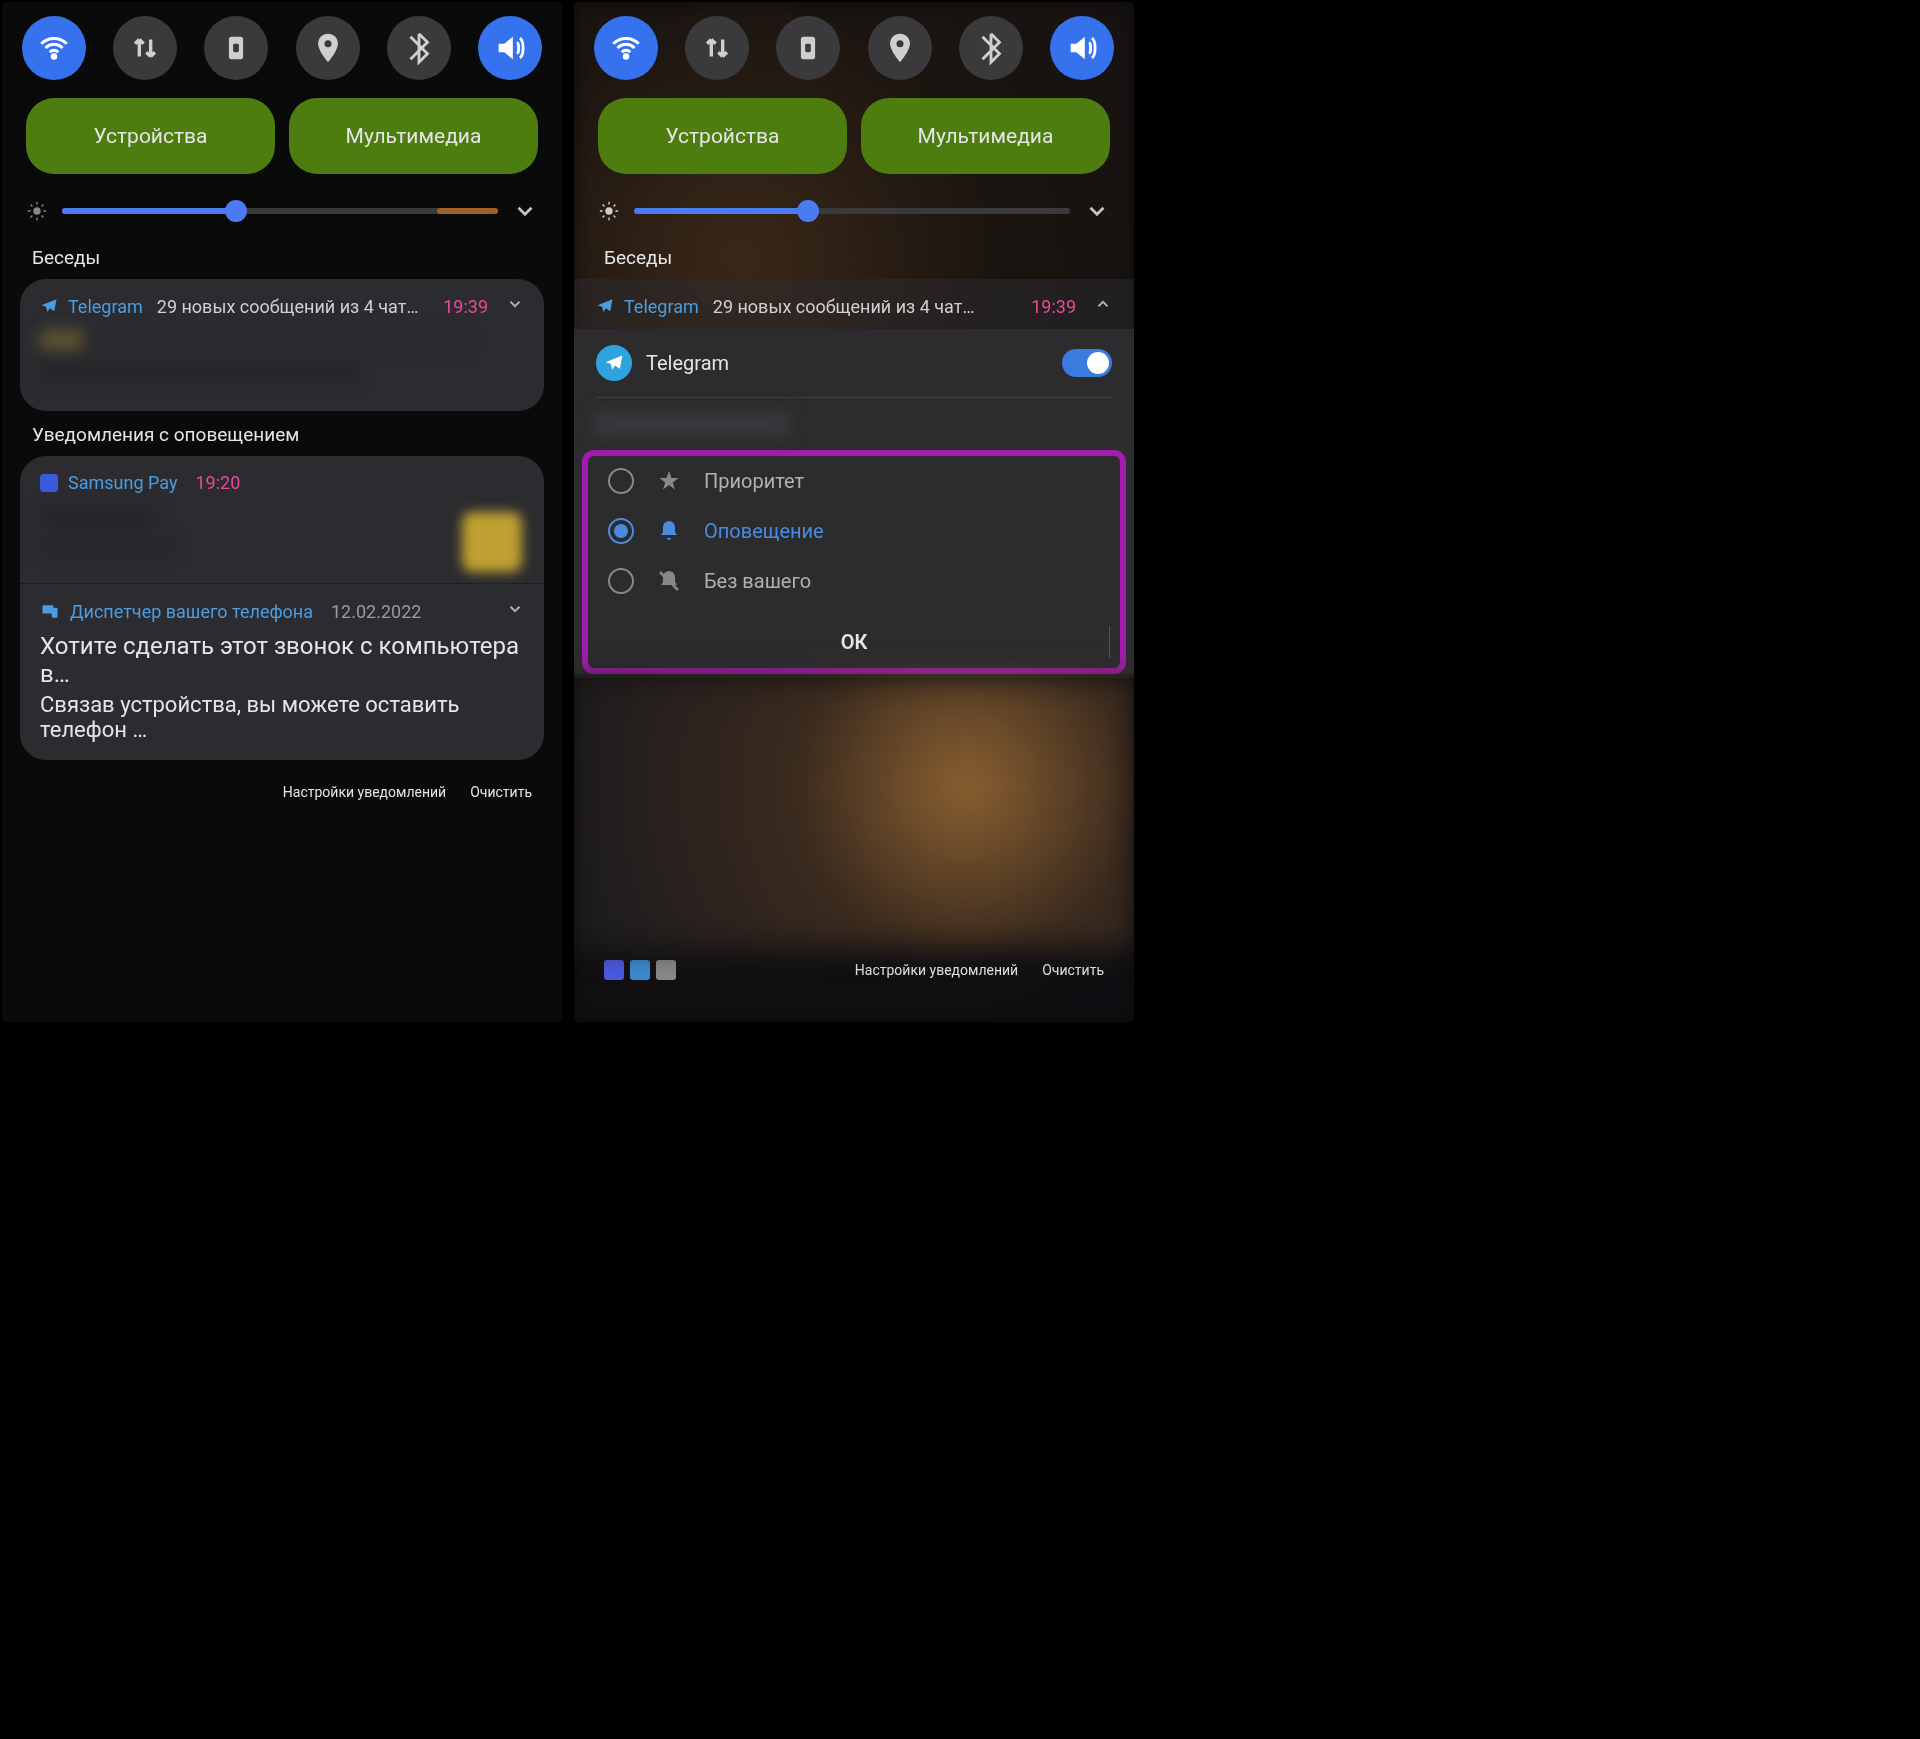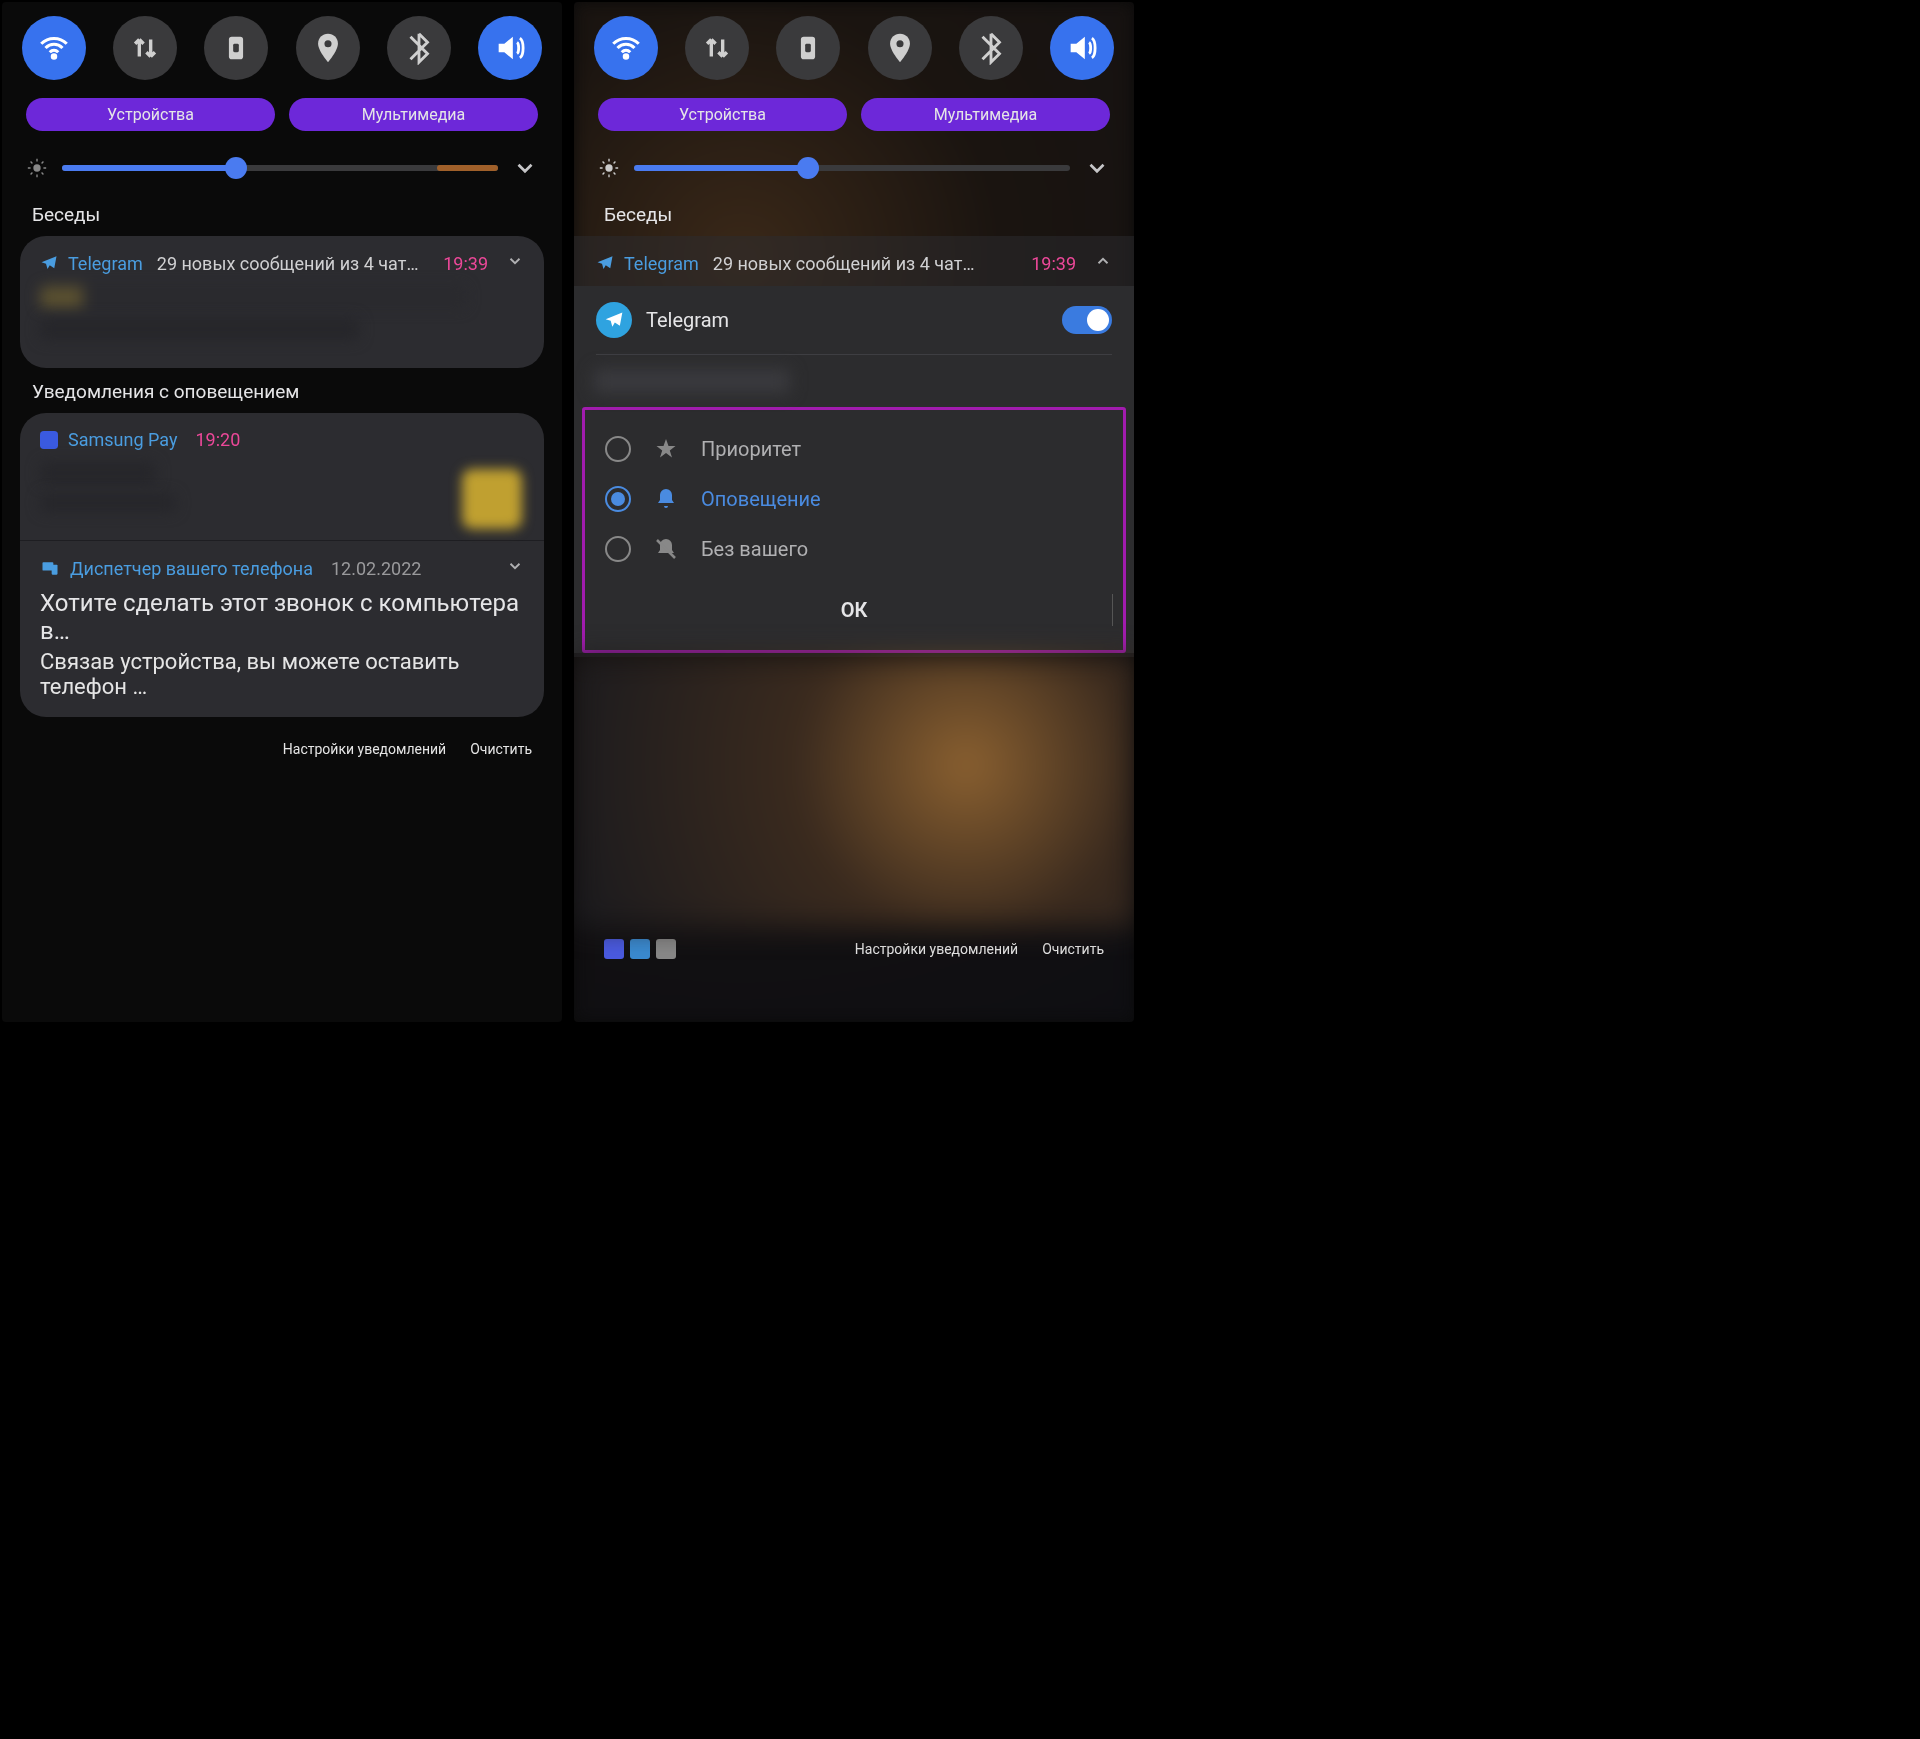--- a/index.html
+++ b/index.html
@@ -6,21 +6,21 @@
 body{background:#000;display:flex;gap:12px;padding:2px}
 .screen{width:560px;height:1020px;background:#0a0a0a;border-radius:4px;overflow:hidden;position:relative}
 .screen.blurred::before{content:'';position:absolute;inset:0;background:radial-gradient(circle at 30% 25%,#3a2818 0%,#1a1410 30%,#0e0e12 100%);filter:blur(8px)}
 .content{position:relative;z-index:1}
 .qs-row{display:flex;gap:20px;padding:14px 20px 10px;justify-content:space-between}
 .qs-icon{width:64px;height:64px;border-radius:50%;display:flex;align-items:center;justify-content:center}
 .qs-icon.active{background:#3772ee}
 .qs-icon.inactive{background:#3a3a3c}
 .qs-icon svg{width:34px;height:34px}
 .pill-row{display:flex;gap:14px;padding:8px 24px 18px}
-.pill{flex:1;background:#6d28d9;border-radius:28px;padding:7px 0;text-align:center;color:#e5e5e7;font-size:16px}
+.pill{flex:1;background:#4d7c0f;border-radius:28px;padding:26px 0;text-align:center;color:#e5e5e7;font-size:21px}
 .bright-row{display:flex;align-items:center;gap:14px;padding:6px 24px 22px}
 .sun{width:22px;height:22px;display:flex;align-items:center;justify-content:center}
 .slider{flex:1;height:6px;background:#3a3a3c;border-radius:3px;position:relative}
 .slider-fill{position:absolute;left:0;height:100%;background:#4a7bf0;border-radius:3px}
 .slider-thumb{position:absolute;width:22px;height:22px;background:#4a7bf0;border-radius:50%;top:-8px;transform:translateX(-50%)}
 .slider-accent{position:absolute;right:0;height:100%;border-radius:3px;background:#a0602a}
 .chev-sm{width:26px;height:26px;color:#c5c5c7;display:flex;align-items:center;justify-content:center}
 .section-title{color:#e5e5e7;font-size:19px;padding:0 30px 10px}
 .card{background:#2c2c30;margin:0 18px 12px;border-radius:26px;overflow:hidden}
 .notif-head{display:flex;align-items:center;gap:10px;padding:16px 20px 12px}
@@ -49,21 +49,21 @@
 .mini-icon.b{background:#3a8ad0}
 .mini-icon.c{background:#888}
 
 
 .expanded-panel{background:#2c2c2e;margin:0;border-radius:0}
 .toggle-row{display:flex;align-items:center;padding:16px 22px;gap:14px}
 .tg-circ{width:36px;height:36px;border-radius:50%;background:#2fa3e0;display:flex;align-items:center;justify-content:center}
 .tg-name{color:#e5e5e7;font-size:20px;flex:1}
 .switch{width:50px;height:28px;background:#3a7be0;border-radius:14px;position:relative}
 .switch::after{content:'';position:absolute;width:22px;height:22px;background:#fff;border-radius:50%;right:3px;top:3px}
-.options{border:3px solid #a21caf;margin:0 8px;padding:14px 10px;border-radius:3px}
+.options{border:6px solid #a21caf;margin:0 8px;padding:0 10px;border-radius:12px}
 .opt{display:flex;align-items:center;gap:22px;padding:12px 10px}
 .radio{width:26px;height:26px;border:2px solid #888;border-radius:50%;display:flex;align-items:center;justify-content:center}
 .radio.on{border-color:#4a8be0}
 .radio.on::after{content:'';width:14px;height:14px;background:#4a8be0;border-radius:50%}
 .opt-icon{width:26px;color:#888;display:flex;justify-content:center}
 .opt-icon.on{color:#4a8be0}
 .opt-label{color:#b0b0b2;font-size:20px}
 .opt-label.on{color:#4a8be0}
 .action-row{display:flex;border-top:0;padding-top:10px}
 .action-btn{flex:1;text-align:center;color:#e5e5e7;font-size:20px;font-weight:600;padding:14px 0;position:relative}

